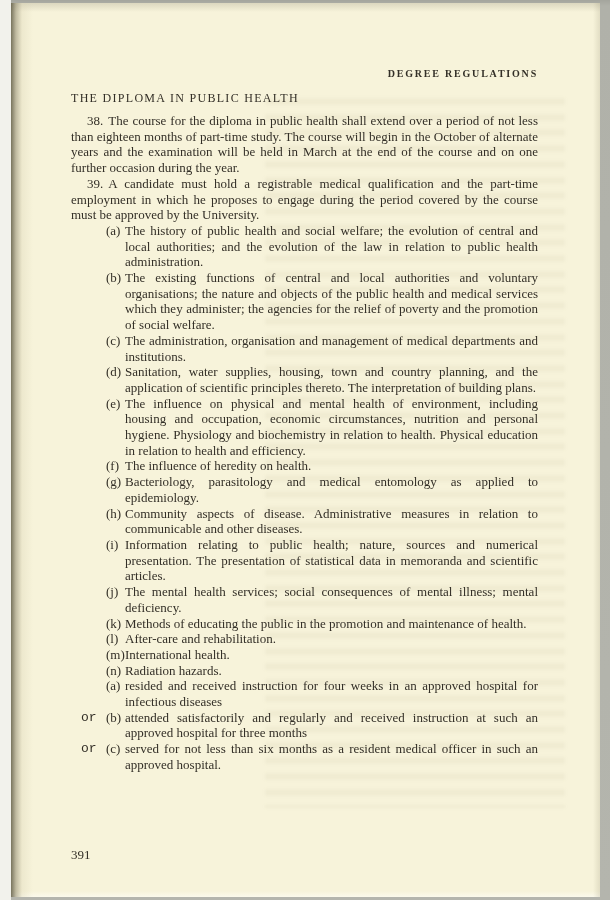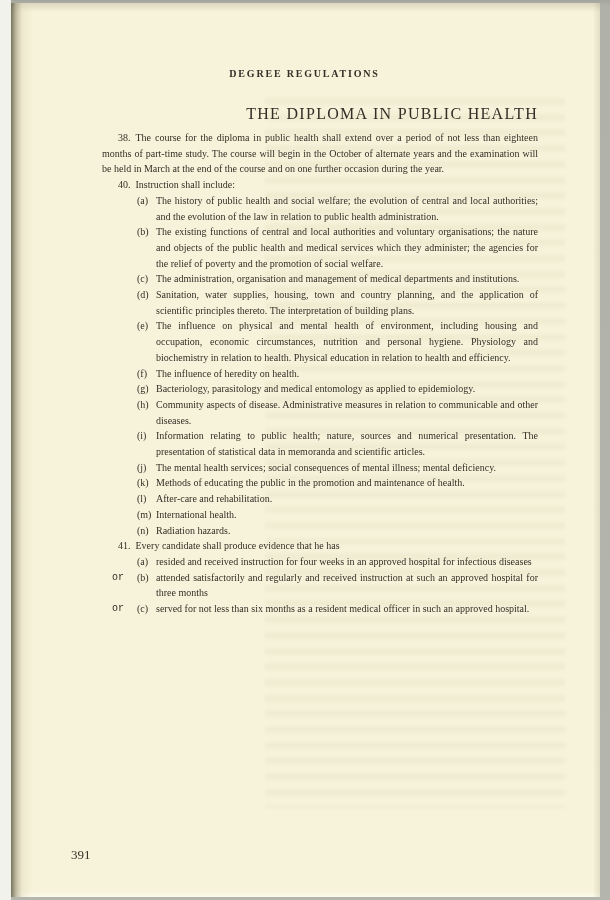--- a/index.html
+++ b/index.html
@@ -46,39 +46,38 @@
     filter: blur(1.5px);
     pointer-events: none;
   }
   .content {
     position: absolute;
     left: 60px; top: 65px;
     width: 467px;
     color: #332f27;
   }
   .running-head {
-    text-align: center;
+    text-align: right;
     font-size: 10px;
     font-weight: bold;
     letter-spacing: 1.8px;
     color: #332f27;
   }
   .doc-title {
-    text-align: right;
-    font-size: 16px;
+    text-align: left;
+    font-size: 12px;
     letter-spacing: 1.3px;
-    margin-top: 26px;
+    margin-top: 12px;
     color: #332f27;
   }
   .bodytext {
     margin-top: 7px;
-    font-size: 10px;
+    font-size: 13px;
     line-height: 15.7px;
     text-align: justify;
-    margin-left: 31px;
   }
   .para {
     text-indent: 16px;
     text-align: justify;
   }
   .pnum { padding-right: 5px; }
   .item {
     position: relative;
     margin-left: 54px;
     text-align: justify;
@@ -107,36 +106,35 @@
 
 <div class="scan">
   <div class="left-strip"></div>
   <div class="paper">
     <div class="bleed"></div>
     <div class="content">
       <div class="running-head">DEGREE REGULATIONS</div>
       <div class="doc-title">THE DIPLOMA IN PUBLIC HEALTH</div>
       <div class="bodytext">
           <div class="para"><span class="pnum">38.</span>The course for the diploma in public health shall extend over a period of not less than eighteen months of part-time study. The course will begin in the October of alternate years and the examination will be held in March at the end of the course and on one further occasion during the year.</div>
-          <div class="para"><span class="pnum">40.</span>Instruction shall include:</div>
+          <div class="para"><span class="pnum">39.</span>A candidate must hold a registrable medical qualification and the part-time employment in which he proposes to engage during the period covered by the course must be approved by the University.</div>
           <div class="item"><span class="ilabel">(a)</span>The history of public health and social welfare; the evolution of central and local authorities; and the evolution of the law in relation to public health administration.</div>
           <div class="item"><span class="ilabel">(b)</span>The existing functions of central and local authorities and voluntary organisations; the nature and objects of the public health and medical services which they administer; the agencies for the relief of poverty and the promotion of social welfare.</div>
           <div class="item"><span class="ilabel">(c)</span>The administration, organisation and management of medical departments and institutions.</div>
           <div class="item"><span class="ilabel">(d)</span>Sanitation, water supplies, housing, town and country planning, and the application of scientific principles thereto. The interpretation of building plans.</div>
           <div class="item"><span class="ilabel">(e)</span>The influence on physical and mental health of environment, including housing and occupation, economic circumstances, nutrition and personal hygiene. Physiology and biochemistry in relation to health. Physical education in relation to health and efficiency.</div>
           <div class="item"><span class="ilabel">(f)</span>The influence of heredity on health.</div>
           <div class="item"><span class="ilabel">(g)</span>Bacteriology, parasitology and medical entomology as applied to epidemiology.</div>
           <div class="item"><span class="ilabel">(h)</span>Community aspects of disease. Administrative measures in relation to communicable and other diseases.</div>
           <div class="item"><span class="ilabel">(i)</span>Information relating to public health; nature, sources and numerical presentation. The presentation of statistical data in memoranda and scientific articles.</div>
           <div class="item"><span class="ilabel">(j)</span>The mental health services; social consequences of mental illness; mental deficiency.</div>
           <div class="item"><span class="ilabel">(k)</span>Methods of educating the public in the promotion and maintenance of health.</div>
           <div class="item"><span class="ilabel">(l)</span>After-care and rehabilitation.</div>
           <div class="item"><span class="ilabel">(m)</span>International health.</div>
           <div class="item"><span class="ilabel">(n)</span>Radiation hazards.</div>
-          <div class="para"><span class="pnum">41.</span>Every candidate shall produce evidence that he has</div>
           <div class="item"><span class="ilabel">(a)</span>resided and received instruction for four weeks in an approved hospital for infectious diseases</div>
           <div class="item"><span class="iprefix">or</span><span class="ilabel">(b)</span>attended satisfactorily and regularly and received instruction at such an approved hospital for three months</div>
           <div class="item"><span class="iprefix">or</span><span class="ilabel">(c)</span>served for not less than six months as a resident medical officer in such an approved hospital.</div>
         </div>
     </div>
     <div class="pagenum">391</div>
   </div>
 </div>
 
 </body></html>

